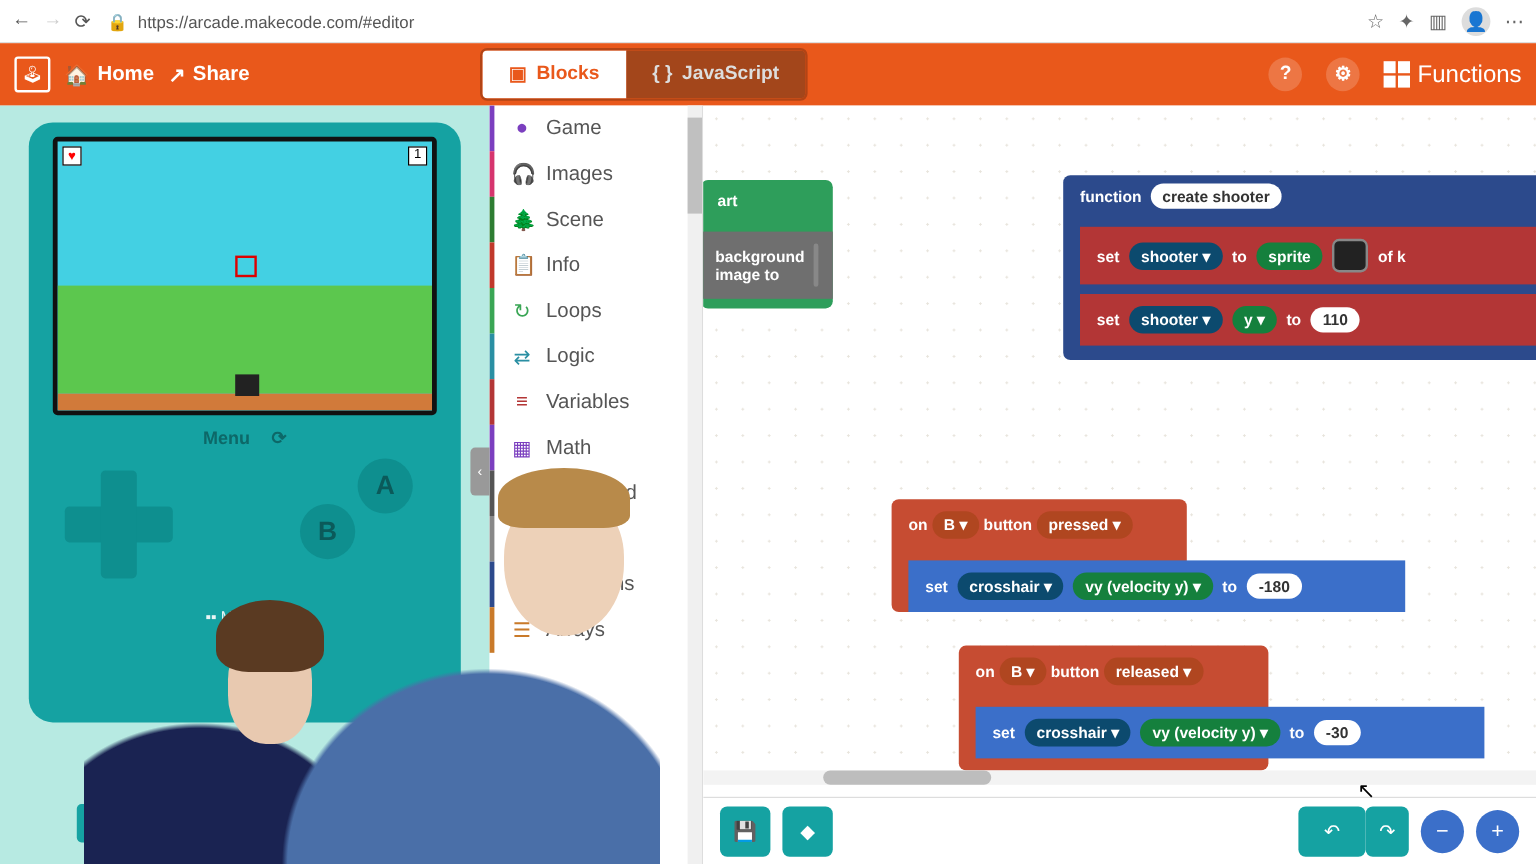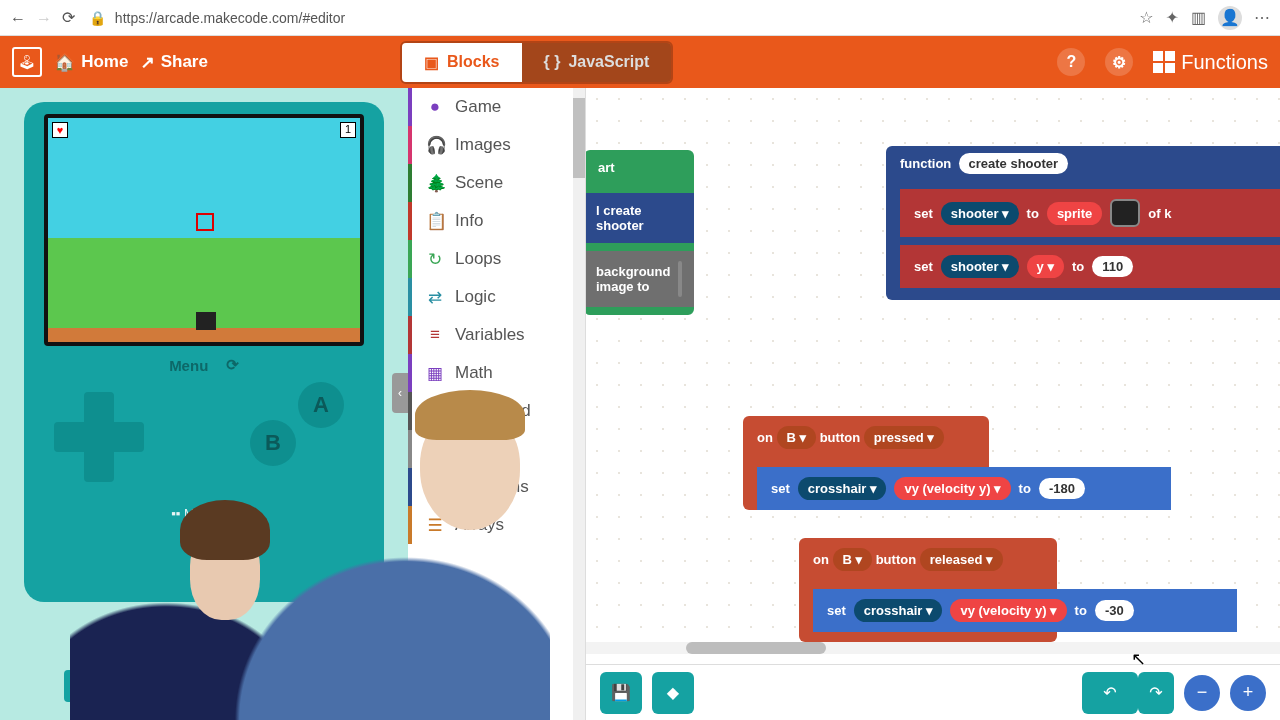--- a/index.html
+++ b/index.html
@@ -62,21 +62,21 @@
 .cats .scrollbar { position: absolute; right: 0; top: 0; width: 12px; height: 100%; background: #f0f0f0; }
 .cats .thumb { position: absolute; right: 0; top: 10px; width: 12px; height: 80px; background: #c0c0c0; }
 .collapse { position:absolute; left:-16px; top:285px; width:16px; height:40px; background:#999; border-radius:4px 0 0 4px; color:#fff; display:flex; align-items:center; justify-content:center; font-size:12px; }
 
 
 .canvas { flex: 1; background: #fff; background-image: radial-gradient(#e8e4dc 1px, transparent 1px); background-size: 22px 22px; position: relative; overflow: hidden; }
 .block { position: absolute; border-radius: 6px; font-family: "Courier New", monospace; font-size: 13px; color: #fff; font-weight: 600; }
 .hat { border-radius: 18px 18px 6px 6px; padding: 10px 14px; }
 .slot { padding: 10px 14px; display: flex; align-items: center; gap: 8px; }
 .dd { background: #0c4a6e; padding: 4px 10px; border-radius: 14px; display: inline-flex; align-items: center; gap: 4px; }
-.dd.blue { background: #ef4444; }
+.dd.blue { background: #15803d; }
 .dd.orange { background: #b04620; }
 .pill { background: #fff; color: #333; padding: 3px 10px; border-radius: 12px; font-weight: 700; }
 .imgslot { width: 44px; height: 36px; background: #d9e0c8; border: 2px solid #888; border-radius: 6px; }
 .green { background: #2e9e5b; }
 .navy { background: #2c4a8c; }
 .crim { background: #b33636; }
 .redish { background: #c64c32; }
 .steelblue { background: #3b6fc9; }
 .grey { background: #6f6f6f; }
 .hscroll { position: absolute; bottom: 66px; left: 0; right: 0; height: 12px; background: #f3f3f3; }
@@ -238,21 +238,20 @@
       <div class="cat" style="border-left-color: rgb(201, 122, 42);">
         <span class="ci" style="color:#c97a2a">☰</span>
         <span>Arrays</span>
       </div>
     </div>
 
   <div class="canvas">
 
     <div class="block green" style="left:-2px; top:62px; width:110px;">
       <div class="hat">art</div>
-      <div class="slot navy" style="margin:8px 0 0 -2px;">l create shooter</div>
       <div class="slot grey" style="margin:8px 0 8px -2px;">
         <span>background image to</span>
         <span class="imgslot"></span>
       </div>
     </div>
 
     <div class="block navy" style="left:300px; top:58px; width:455px; padding-bottom:12px;">
       <div class="hat"><span>function</span>&nbsp;&nbsp;<span class="pill">create shooter</span></div>
       <div class="slot crim" style="margin:8px 0 0 14px;">
         <span>set</span>

